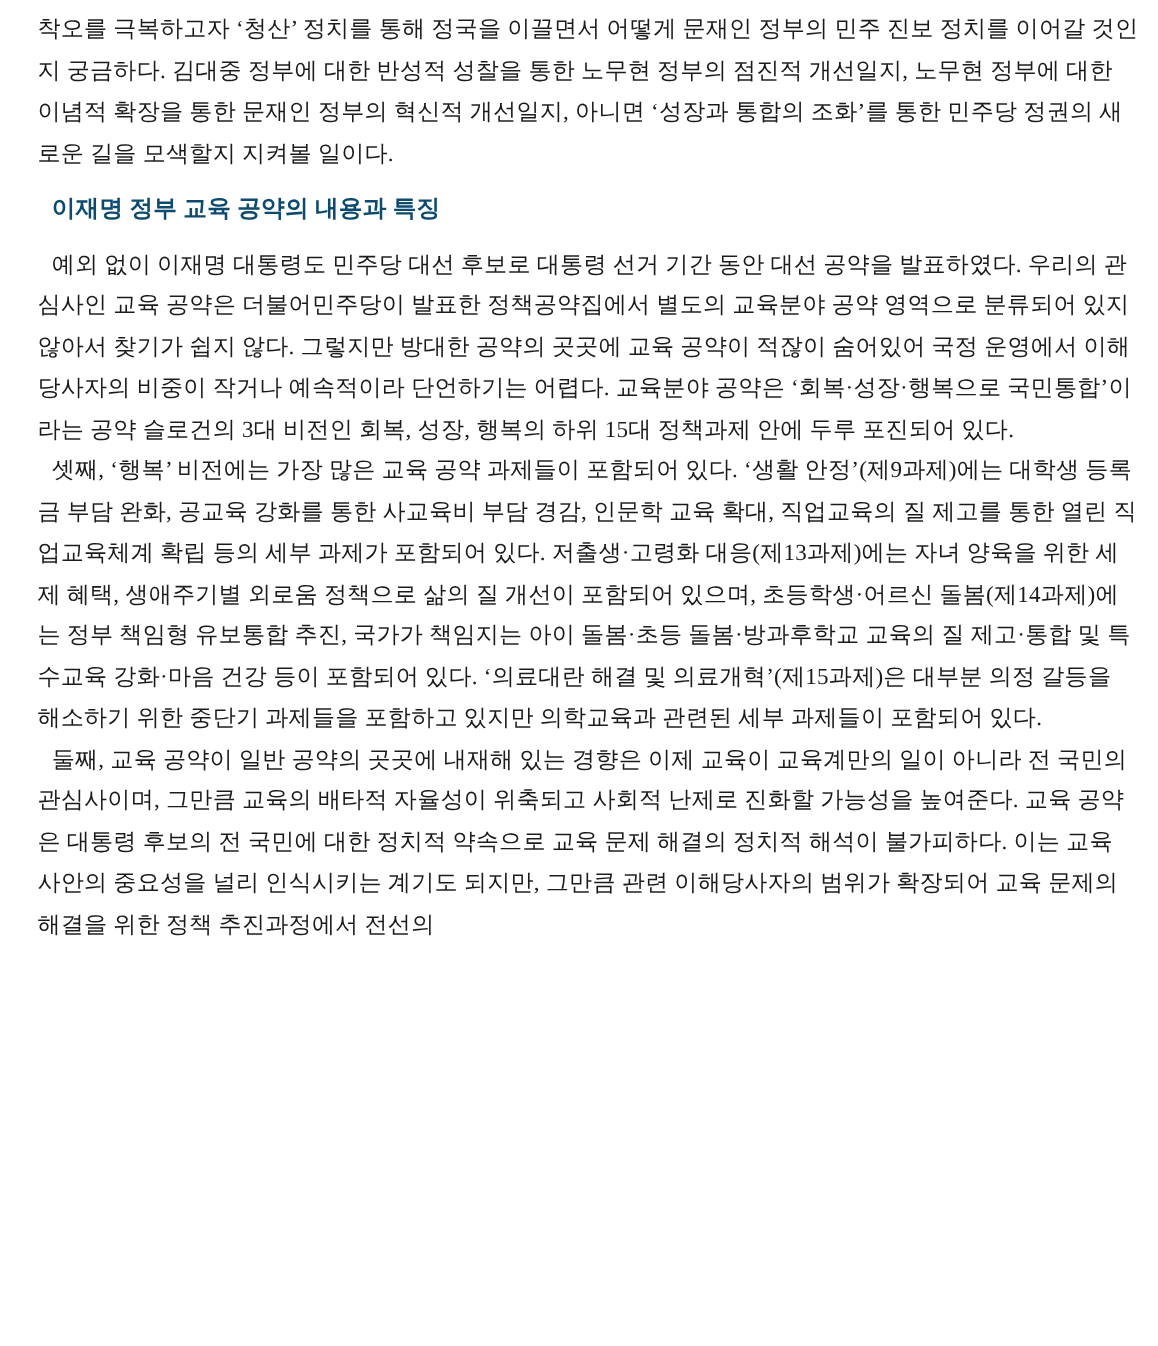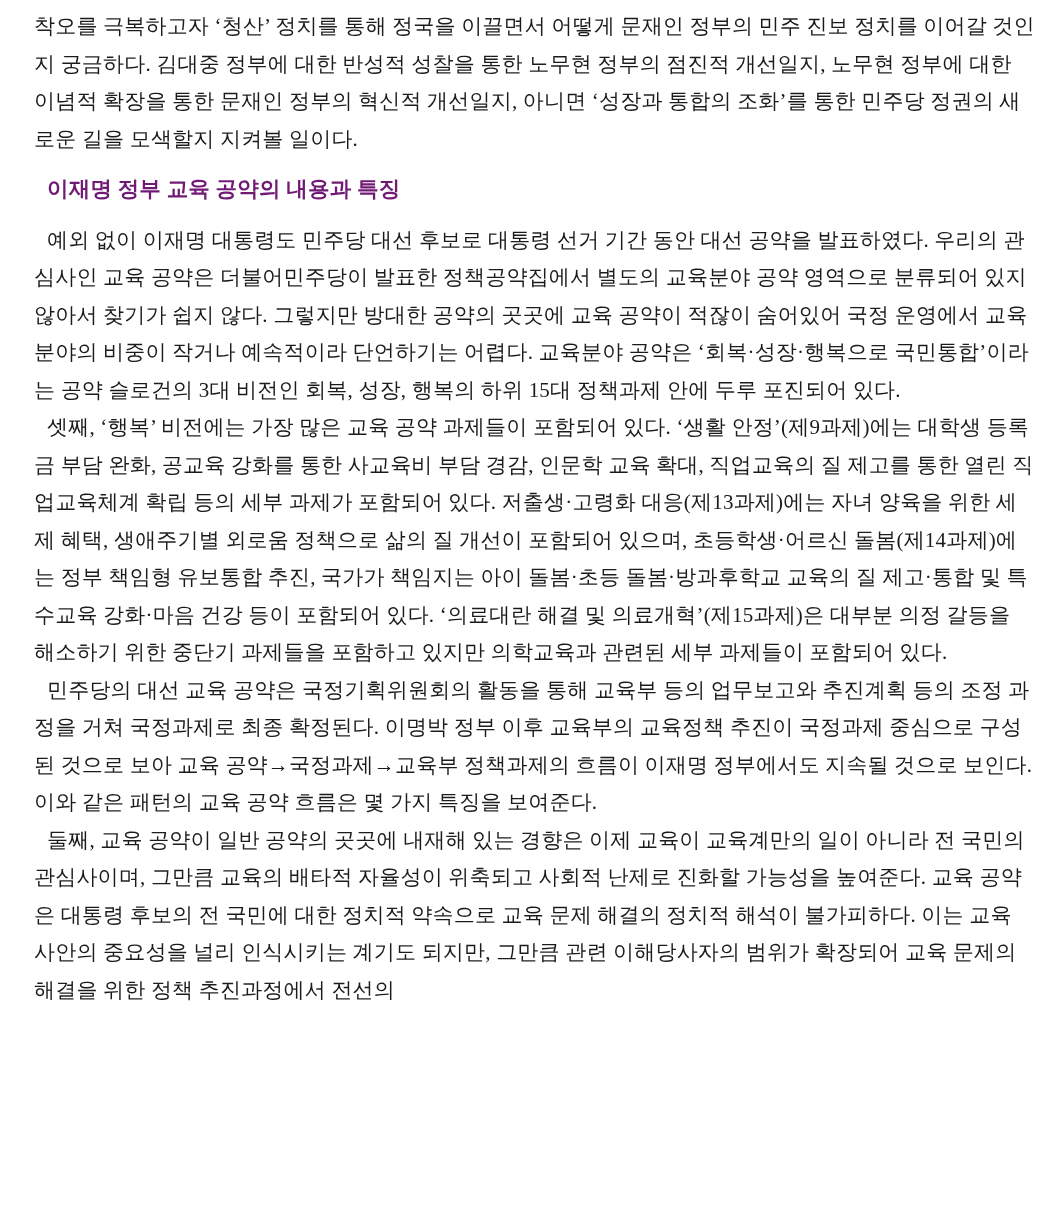--- a/index.html
+++ b/index.html
@@ -34,38 +34,37 @@
   .para.continuation {
     text-indent: 0;
   }
   .section-heading {
     margin: 13px 0 13px 0;
     font-size: 21.5px;
     line-height: 37.5px;
     font-weight: bold;
     text-indent: 13px;
     letter-spacing: 0.2px;
-    color: #701a75;
+    color: #0c4a6e;
   }
 </style>
 </head>
 <body>
 
 <div class="page">
   <div class="content">
 
     <p class="para continuation">착오를 극복하고자 ‘청산’ 정치를 통해 정국을 이끌면서 어떻게 문재인 정부의 민주 진보 정치를 이어갈 것인지 궁금하다. 김대중 정부에 대한 반성적 성찰을 통한 노무현 정부의 점진적 개선일지, 노무현 정부에 대한 이념적 확장을 통한 문재인 정부의 혁신적 개선일지, 아니면 ‘성장과 통합의 조화’를 통한 민주당 정권의 새로운 길을 모색할지 지켜볼 일이다.</p>
 
     <h2 class="section-heading">이재명 정부 교육 공약의 내용과 특징</h2>
 
-    <p class="para">예외 없이 이재명 대통령도 민주당 대선 후보로 대통령 선거 기간 동안 대선 공약을 발표하였다. 우리의 관심사인 교육 공약은 더불어민주당이 발표한 정책공약집에서 별도의 교육분야 공약 영역으로 분류되어 있지 않아서 찾기가 쉽지 않다. 그렇지만 방대한 공약의 곳곳에 교육 공약이 적잖이 숨어있어 국정 운영에서 교육분야의 비중이 작거나 예속적이라 단언하기는 어렵다. 교육분야 공약은 ‘회복·성장·행복으로 국민통합’이라는 공약 슬로건의 3대 비전인 회복, 성장, 행복의 하위 15대 정책과제 안에 두루 포진되어 있다.</p>
+    <p class="para">예외 없이 이재명 대통령도 민주당 대선 후보로 대통령 선거 기간 동안 대선 공약을 발표하였다. 우리의 관심사인 교육 공약은 더불어민주당이 발표한 정책공약집에서 별도의 교육분야 공약 영역으로 분류되어 있지 않아서 찾기가 쉽지 않다. 그렇지만 방대한 공약의 곳곳에 교육 공약이 적잖이 숨어있어 국정 운영에서 이해당사자의 비중이 작거나 예속적이라 단언하기는 어렵다. 교육분야 공약은 ‘회복·성장·행복으로 국민통합’이라는 공약 슬로건의 3대 비전인 회복, 성장, 행복의 하위 15대 정책과제 안에 두루 포진되어 있다.</p>
 
 
 
     <p class="para">셋째, ‘행복’ 비전에는 가장 많은 교육 공약 과제들이 포함되어 있다. ‘생활 안정’(제9과제)에는 대학생 등록금 부담 완화, 공교육 강화를 통한 사교육비 부담 경감, 인문학 교육 확대, 직업교육의 질 제고를 통한 열린 직업교육체계 확립 등의 세부 과제가 포함되어 있다. 저출생·고령화 대응(제13과제)에는 자녀 양육을 위한 세제 혜택, 생애주기별 외로움 정책으로 삶의 질 개선이 포함되어 있으며, 초등학생·어르신 돌봄(제14과제)에는 정부 책임형 유보통합 추진, 국가가 책임지는 아이 돌봄·초등 돌봄·방과후학교 교육의 질 제고·통합 및 특수교육 강화·마음 건강 등이 포함되어 있다. ‘의료대란 해결 및 의료개혁’(제15과제)은 대부분 의정 갈등을 해소하기 위한 중단기 과제들을 포함하고 있지만 의학교육과 관련된 세부 과제들이 포함되어 있다.</p>
 
-    <p class="para">민주당의 대선 교육 공약은 국정기획위원회의 활동을 통해 교육부 등의 업무보고와 추진계획 등의 조정 과정을 거쳐 국정과제로 최종 확정된다. 이명박 정부 이후 교육부의 교육정책 추진이 국정과제 중심으로 구성된 것으로 보아 교육 공약→국정과제→교육부 정책과제의 흐름이 이재명 정부에서도 지속될 것으로 보인다. 이와 같은 패턴의 교육 공약 흐름은 몇 가지 특징을 보여준다.</p>
 
 
     <p class="para">둘째, 교육 공약이 일반 공약의 곳곳에 내재해 있는 경향은 이제 교육이 교육계만의 일이 아니라 전 국민의 관심사이며, 그만큼 교육의 배타적 자율성이 위축되고 사회적 난제로 진화할 가능성을 높여준다. 교육 공약은 대통령 후보의 전 국민에 대한 정치적 약속으로 교육 문제 해결의 정치적 해석이 불가피하다. 이는 교육 사안의 중요성을 널리 인식시키는 계기도 되지만, 그만큼 관련 이해당사자의 범위가 확장되어 교육 문제의 해결을 위한 정책 추진과정에서 전선의</p>
 
   </div>
 </div>
 
 </body></html>

